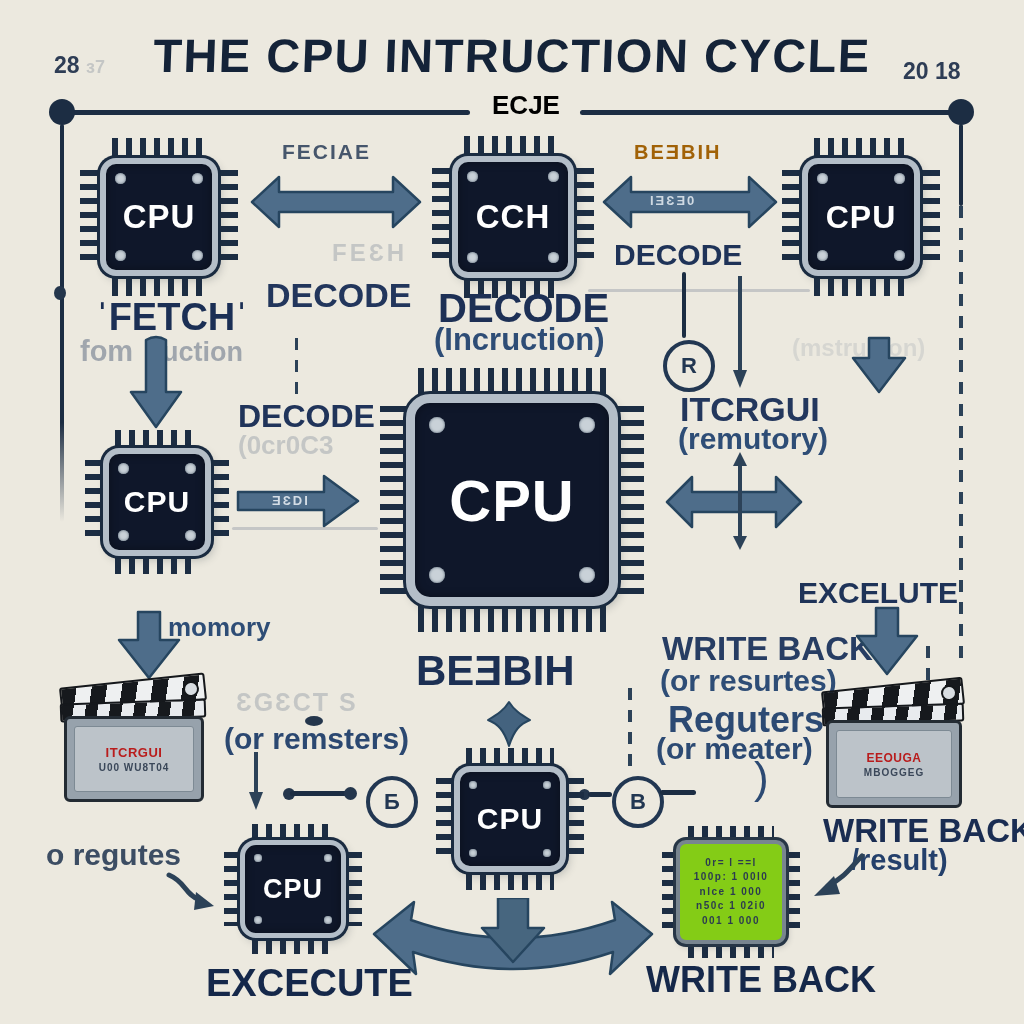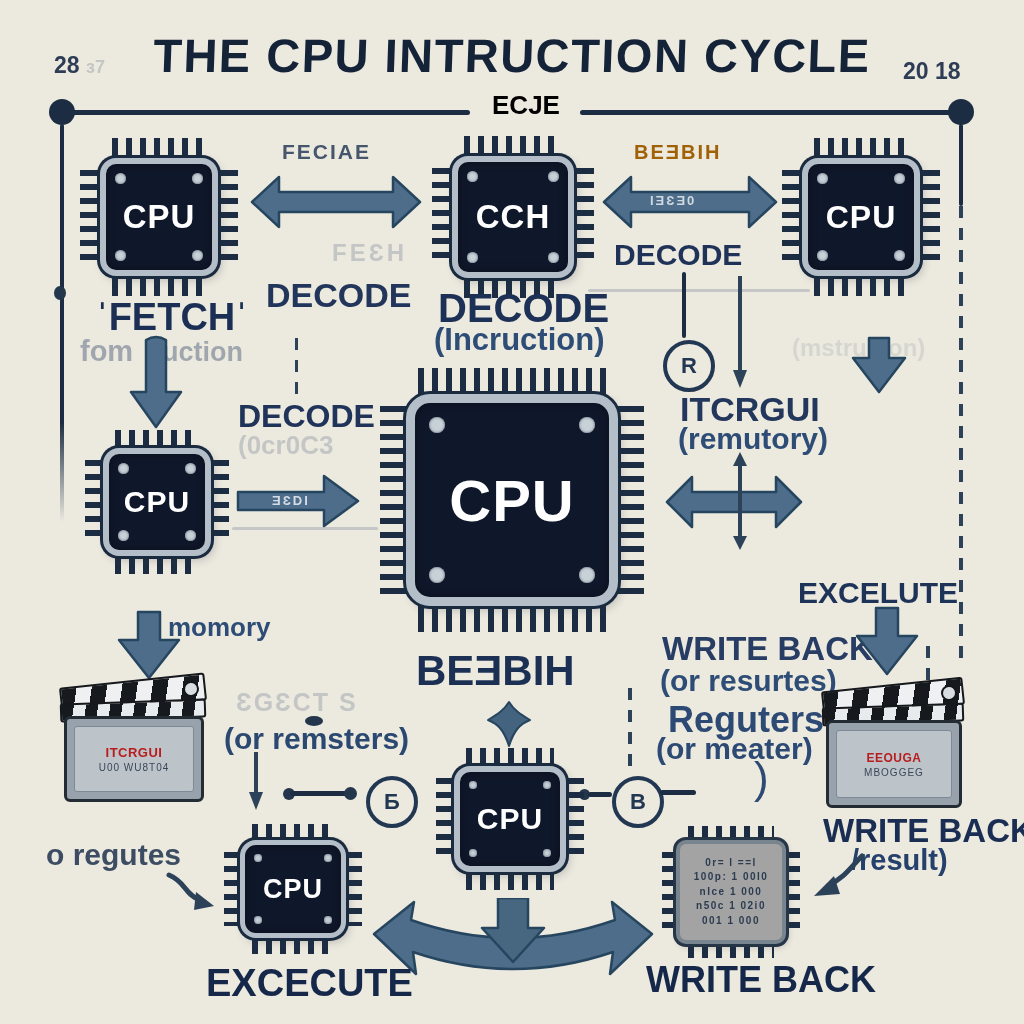--- a/index.html
+++ b/index.html
@@ -25,40 +25,40 @@
   .chip .pb{left:12px;right:12px;bottom:calc(0px - var(--pl));height:var(--pl);
     background:repeating-linear-gradient(90deg,#1c2d43 0 6px,rgba(0,0,0,0) 6px 14px);}
   .chip .pl{top:12px;bottom:12px;left:calc(0px - var(--pl));width:var(--pl);
     background:repeating-linear-gradient(180deg,#1c2d43 0 6px,rgba(0,0,0,0) 6px 14px);}
   .chip .pr{top:12px;bottom:12px;right:calc(0px - var(--pl));width:var(--pl);
     background:repeating-linear-gradient(180deg,#1c2d43 0 6px,rgba(0,0,0,0) 6px 14px);}
   .chip-body{position:absolute;inset:0;background:#0f172a;border:6px solid #b4bec8;border-radius:16px;
     box-shadow:0 0 0 3px #1a2b40,3px 4px 8px rgba(40,50,60,.25),inset 0 0 10px rgba(0,0,0,.35);
     display:flex;align-items:center;justify-content:center;}
   .chip-body.big{border-width:9px;border-radius:24px;}
-  .chip-body.light{background:#a3a3a3;border-color:#78858f;box-shadow:0 0 0 3px #273646,2px 3px 6px rgba(40,50,60,.25);justify-content:center;}
+  .chip-body.light{background:#84cc16;border-color:#78858f;box-shadow:0 0 0 3px #273646,2px 3px 6px rgba(40,50,60,.25);justify-content:center;}
   .chip-label{color:#ffffff;font-weight:800;letter-spacing:1px;}
   .cdot{position:absolute;width:11px;height:11px;border-radius:50%;background:#c9d1d8;box-shadow:inset 0 0 3px #596977;}
   .cdot.tl{left:9px;top:9px}.cdot.tr{right:9px;top:9px}.cdot.bl{left:9px;bottom:9px}.cdot.br{right:9px;bottom:9px}
   .big .cdot{width:16px;height:16px}.big .cdot.tl{left:14px;top:14px}.big .cdot.tr{right:14px;top:14px}
   .big .cdot.bl{left:14px;bottom:14px}.big .cdot.br{right:14px;bottom:14px}
   .chip-lines{font-size:11px;color:#c3ccd4;text-align:center;line-height:1.5;font-weight:700;letter-spacing:1px;}
   .light .chip-lines{color:#2c3c50;font-size:10px;letter-spacing:1.5px;}
   
   .clap{position:absolute;}
   .clap-bar{position:absolute;left:-4px;right:-2px;border:2px solid #15181c;border-radius:3px;
     background:repeating-linear-gradient(104deg,#16191d 0 15px,#eef0f1 15px 30px);}
   .bar1{top:0;height:24px;transform:rotate(-6deg);}
   .bar2{top:21px;height:15px;transform:rotate(-2deg);
     background:repeating-linear-gradient(100deg,#16191d 0 12px,#e8ebee 12px 24px);}
   .clap-body{position:absolute;left:0;right:0;top:36px;bottom:0;background:#97a2ac;border:3px solid #232b33;border-radius:6px;}
   .clap-panel{position:absolute;inset:7px;background:#bcc3c9;border:1px solid #7d8a94;border-radius:3px;
     display:flex;flex-direction:column;align-items:center;justify-content:center;gap:2px;}
   .clap-t1{font-size:13px;font-weight:800;color:#b91c1c;letter-spacing:.5px;}
-  .clap-t2{font-size:10px;font-weight:400;color:#3a4759;letter-spacing:1px;}
+  .clap-t2{font-size:10px;font-weight:700;color:#3a4759;letter-spacing:1px;}
   .clap-hinge{position:absolute;right:5px;top:1px;width:12px;height:12px;border-radius:50%;
     background:#d8dde1;border:2px solid #14171a;transform:rotate(-6deg);z-index:2;}
   
   .ring{position:absolute;border:4px solid #223752;border-radius:50%;background:rgba(236,233,223,.55);
     display:flex;align-items:center;justify-content:center;font-weight:700;color:#223752;font-size:22px;}
   .arr{position:absolute;}
   .title{position:absolute;left:0;right:0;top:28px;text-align:center;font-size:47px;font-weight:800;
     letter-spacing:1.5px;color:#142338;transform:skewX(-2deg);}
 </style>
 </head>

